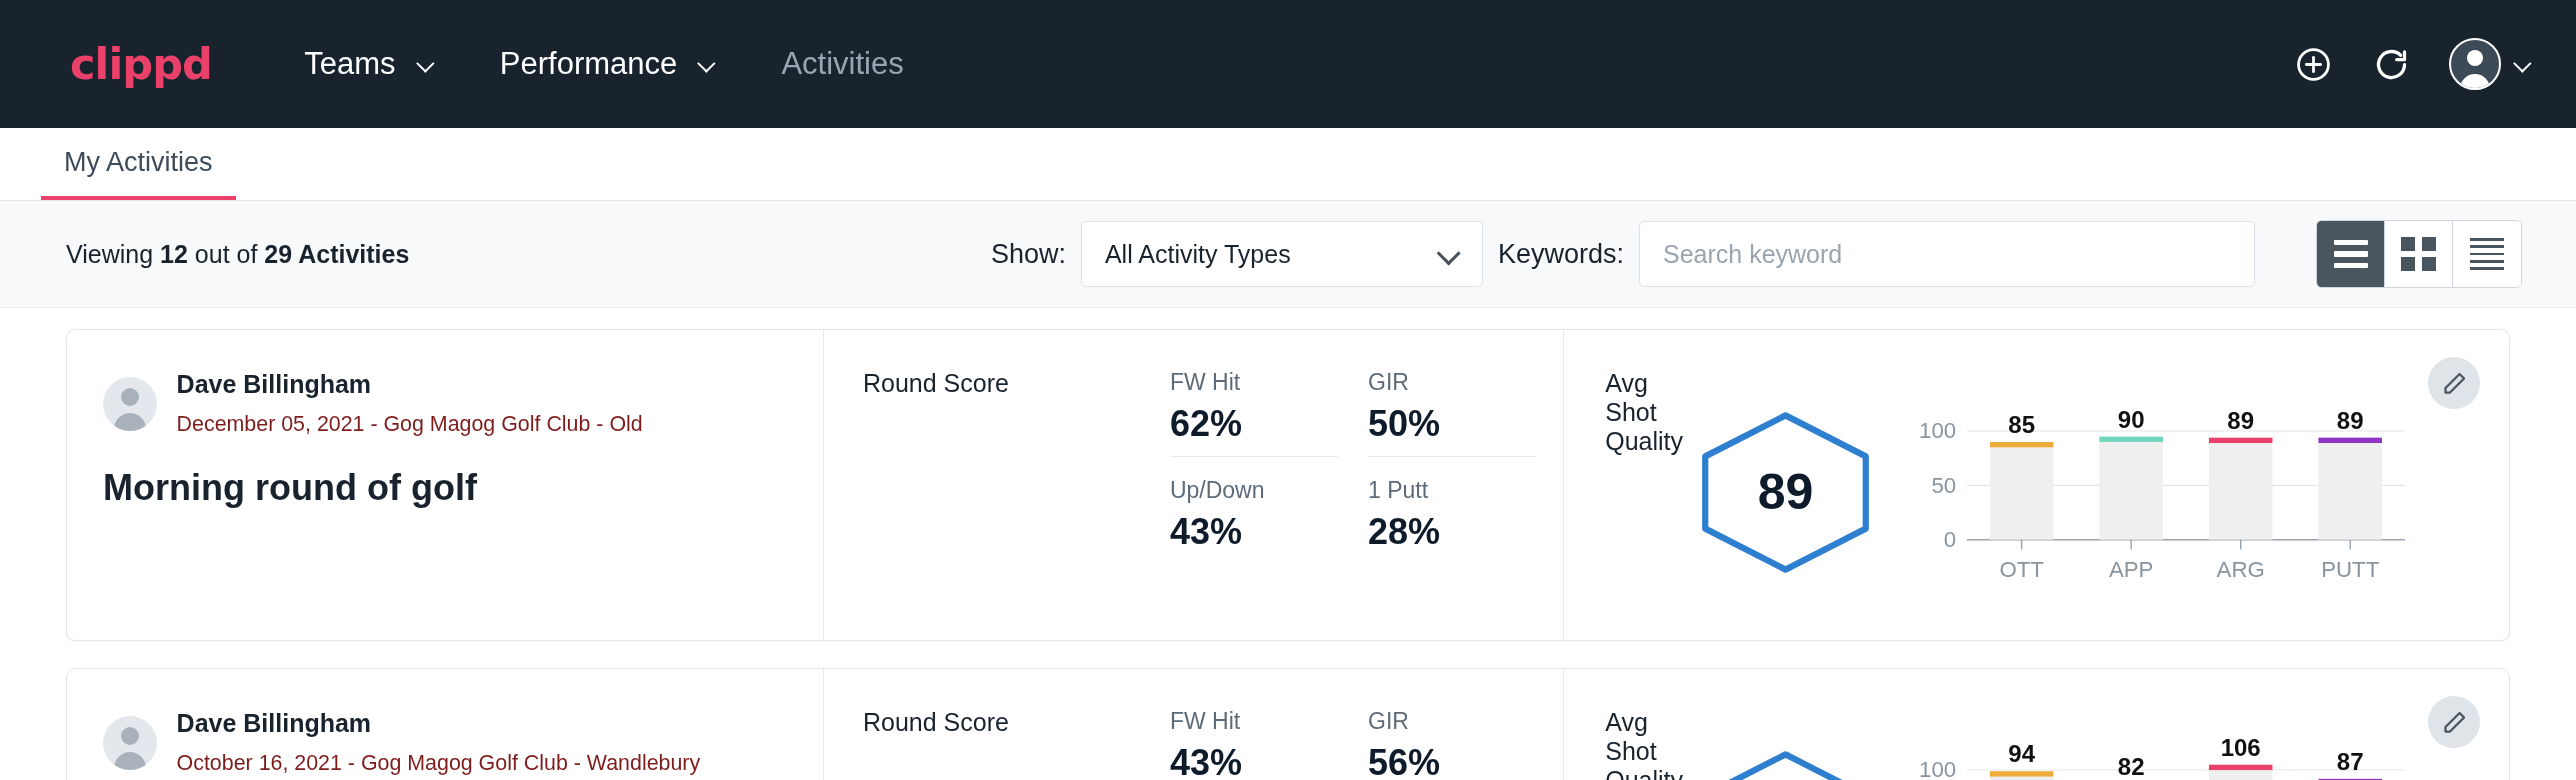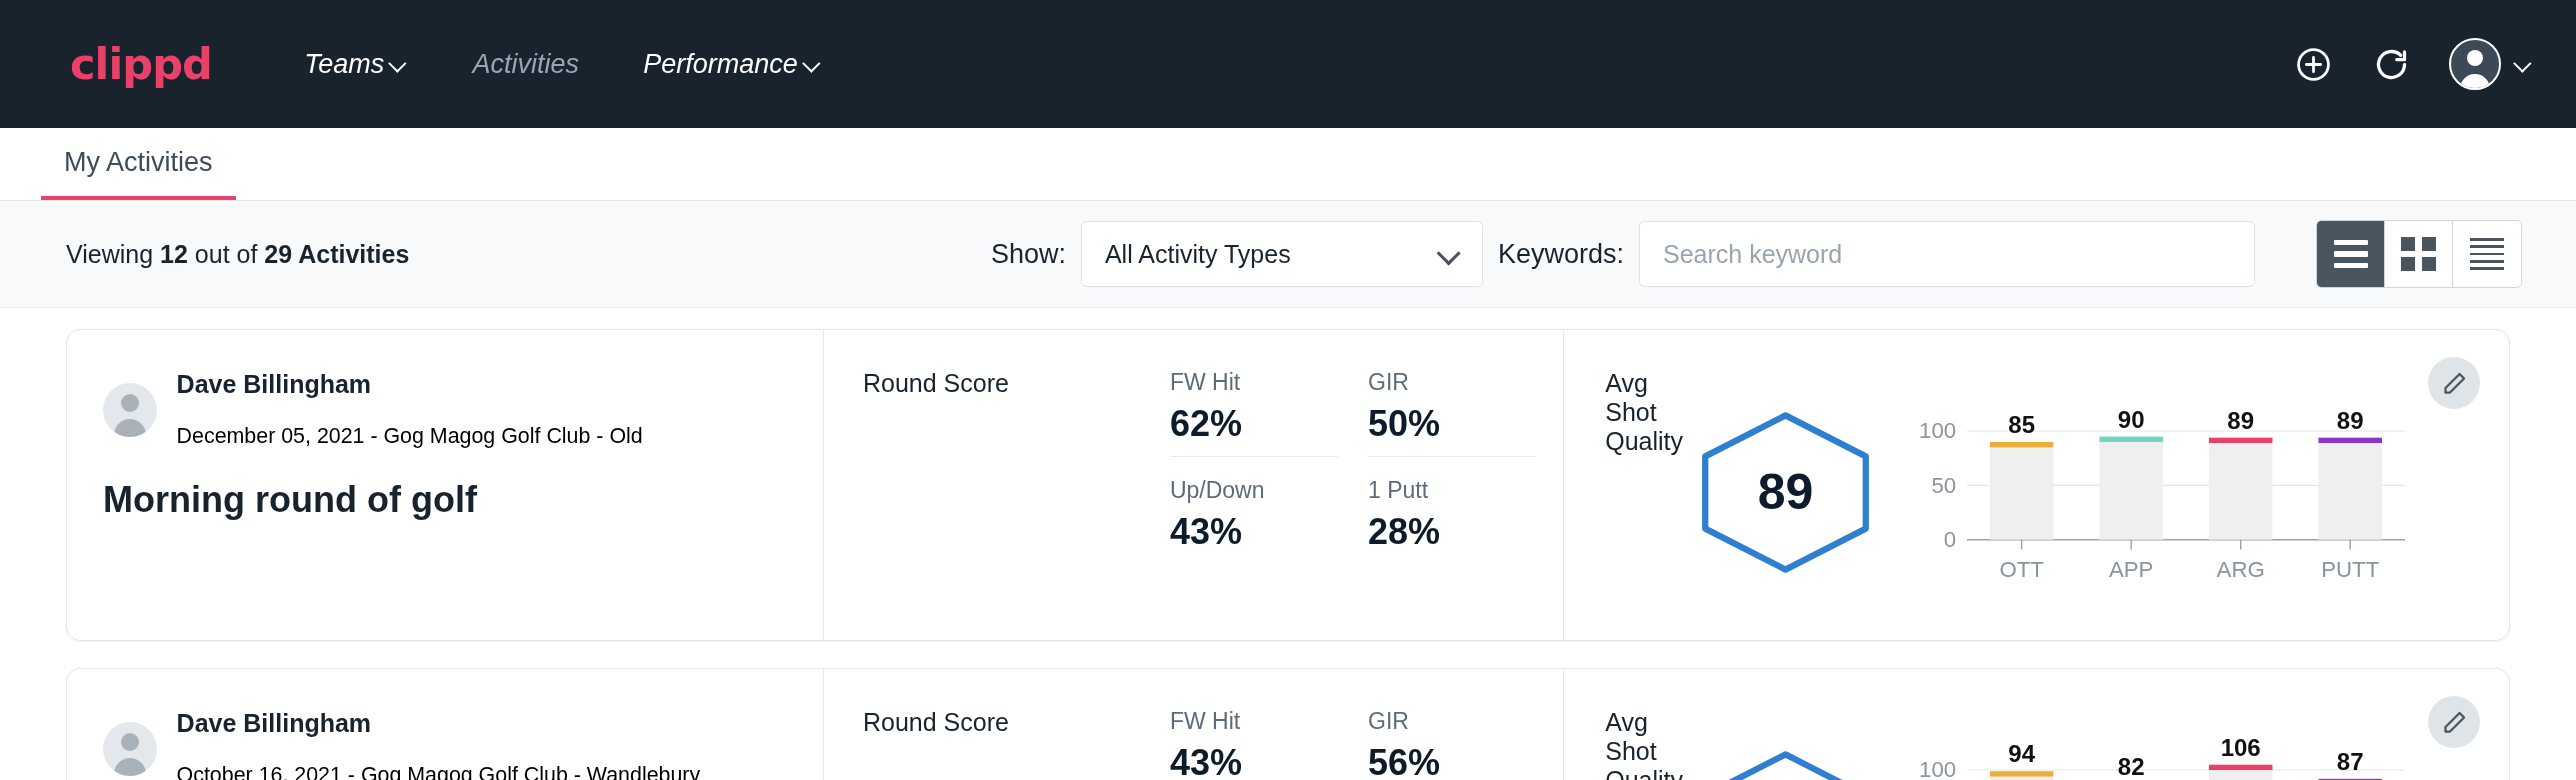--- a/index.html
+++ b/index.html
@@ -22,28 +22,27 @@
   .logo {
     font-size: 43px;
     font-weight: 700;
     color: #e9416a;
     letter-spacing: -0.9px;
     margin-right: 71px;
     font-family: "DejaVu Sans", sans-serif;
   }
   .nav-links { display: flex; align-items: center; gap: 21.4px; }
   .nav-link {
-    display: flex; align-items: center; gap: 6px;
+    display: flex; align-items: center; gap: 22px;
     color: #ffffff;
-    font-size: 27px;
+    font-size: 31px;
     padding: 12.5px 21.4px;
     border-radius: 5.4px;
     cursor: pointer;
     white-space: nowrap;
-    font-style: italic;
   }
   .nav-link.muted { color: #9aa5b1; }
   .chev {
     width: 18px; height: 18px;
     display: inline-block;
     position: relative;
   }
   .chev::after {
     content: "";
     position: absolute;
@@ -176,21 +175,21 @@
   .vt-compact { display: flex; flex-direction: column; gap: 4.5px; }
   .vt-compact i { display: block; width: 34px; height: 2.7px; background: #49555f; }
 
   
   .cards {
     padding: 21.4px 66px 0 66px;
     background: #fff;
   }
   .card {
     border: 0.9px solid #e1e6eb;
-    border-radius: 14px;
+    border-radius: 9px;
     background: #fff;
     height: 312px;
     display: flex;
     align-items: stretch;
     position: relative;
     margin-bottom: 27px;
     box-shadow: 0 0.9px 1.8px rgba(16,24,40,0.04);
   }
   .col-info {
     width: 803px;
@@ -207,21 +206,21 @@
   }
   .p-avatar .head {
     position: absolute; top: 10.7px; left: 50%; transform: translateX(-50%);
     width: 18px; height: 18px; border-radius: 50%; background: #a9b2bb;
   }
   .p-avatar .body {
     position: absolute; bottom: -3.6px; left: 50%; transform: translateX(-50%);
     width: 32px; height: 21.4px; border-radius: 16px 16px 0 0; background: #a9b2bb;
   }
   .p-name { font-size: 25px; font-weight: 700; color: #18232e; line-height: 1.25; }
-  .p-sub { font-size: 21.4px; color: #000000; line-height: 1.35; margin-top: 21px; }
+  .p-sub { font-size: 21.4px; color: #7f1d1d; line-height: 1.35; margin-top: 9px; }
   .card-title {
     font-size: 36px; font-weight: 700; color: #18232e;
     margin-top: 28.6px;
   }
   .card-source {
     margin-top: auto;
     font-size: 19.6px; color: #5d6b79;
   }
   .col-score {
     width: 357px;
@@ -284,26 +283,26 @@
 <body>
 
 <div class="navbar">
   <div class="logo">clippd</div>
 
   <div class="nav-links">
     <div class="nav-link">
       <span>Teams</span>
       <span class="chev"></span>
     </div>
-    <div class="nav-link muted">
-      <span>Activities</span>
-    </div>
     <div class="nav-link">
       <span>Performance</span>
       <span class="chev"></span>
+    </div>
+    <div class="nav-link muted">
+      <span>Activities</span>
     </div>
   </div>
 
   <div class="nav-right">
     <div class="icon-btn">
       <svg width="39" height="39" viewBox="0 0 24 24" fill="none" stroke="#ffffff" stroke-width="1.7">
         <circle cx="12" cy="12" r="9.2"></circle>
           <path d="M12 7.6v8.8M7.6 12h8.8" stroke-linecap="round"></path>
       </svg>
     </div>

